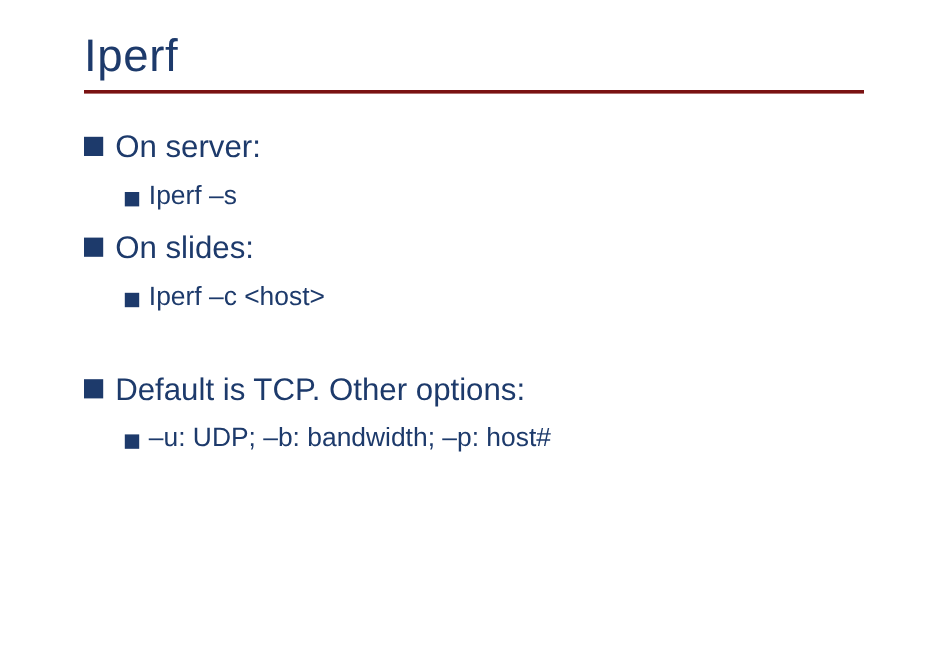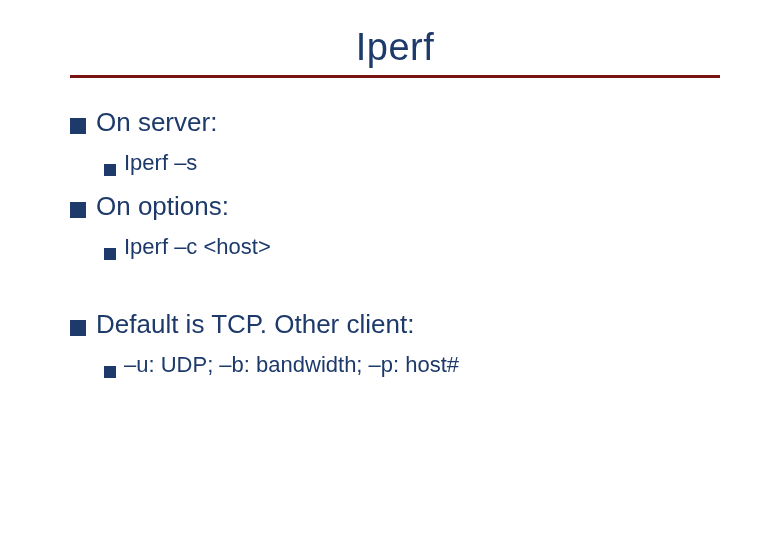--- a/index.html
+++ b/index.html
@@ -10,36 +10,35 @@
     position: relative;
     padding: 26px 60px 20px 70px;
     color: #1d3a6b;
   }
   .title {
     font-size: 38px;
     font-weight: 400;
     color: #1d3a6b;
     margin-bottom: 6px;
     letter-spacing: 0.5px;
-    text-align: center;
   }
   .rule {
     border: none;
     border-top: 3px solid #7a1212;
     margin-bottom: 28px;
   }
   .bullet-l1 {
     display: flex;
-    align-items: center;
+    align-items: flex-start;
     gap: 10px;
     margin: 14px 0 6px 0;
   }
   .bullet-l2 {
     display: flex;
-    align-items: flex-end;
+    align-items: center;
     gap: 8px;
     margin: 10px 0 6px 34px;
   }
   .sq {
     display: inline-block;
     background: #1d3a6b;
   }
   .sq1 { width: 16px; height: 16px; margin-top: 8px; flex-shrink: 0; }
   .sq2 { width: 12px; height: 12px; margin-top: 7px; flex-shrink: 0; }
   .txt-l1 { font-size: 26px; line-height: 1.25; }
@@ -65,32 +64,32 @@
   <span class="sq sq1"></span>
   <span class="txt-l1">On server:</span>
 </div>
 <div class="bullet-l2">
   <span class="sq sq2"></span>
   <span class="txt-l2">Iperf –s</span>
 </div>
 
 <div class="bullet-l1">
   <span class="sq sq1"></span>
-  <span class="txt-l1">On options:</span>
+  <span class="txt-l1">On slides:</span>
 </div>
 <div class="bullet-l2">
   <span class="sq sq2"></span>
   <span class="txt-l2">Iperf –c &lt;host&gt;</span>
 </div>
 
 <div class="block-gap"></div>
 
 <div class="bullet-l1">
   <span class="sq sq1"></span>
-  <span class="txt-l1">Default is TCP. Other client:</span>
+  <span class="txt-l1">Default is TCP. Other options:</span>
 </div>
 <div class="bullet-l2">
   <span class="sq sq2"></span>
   <span class="txt-l2">–u: UDP; –b: bandwidth; –p: host#</span>
 </div>
 
 <div class="footer">
 </div>
 
 </body></html>

